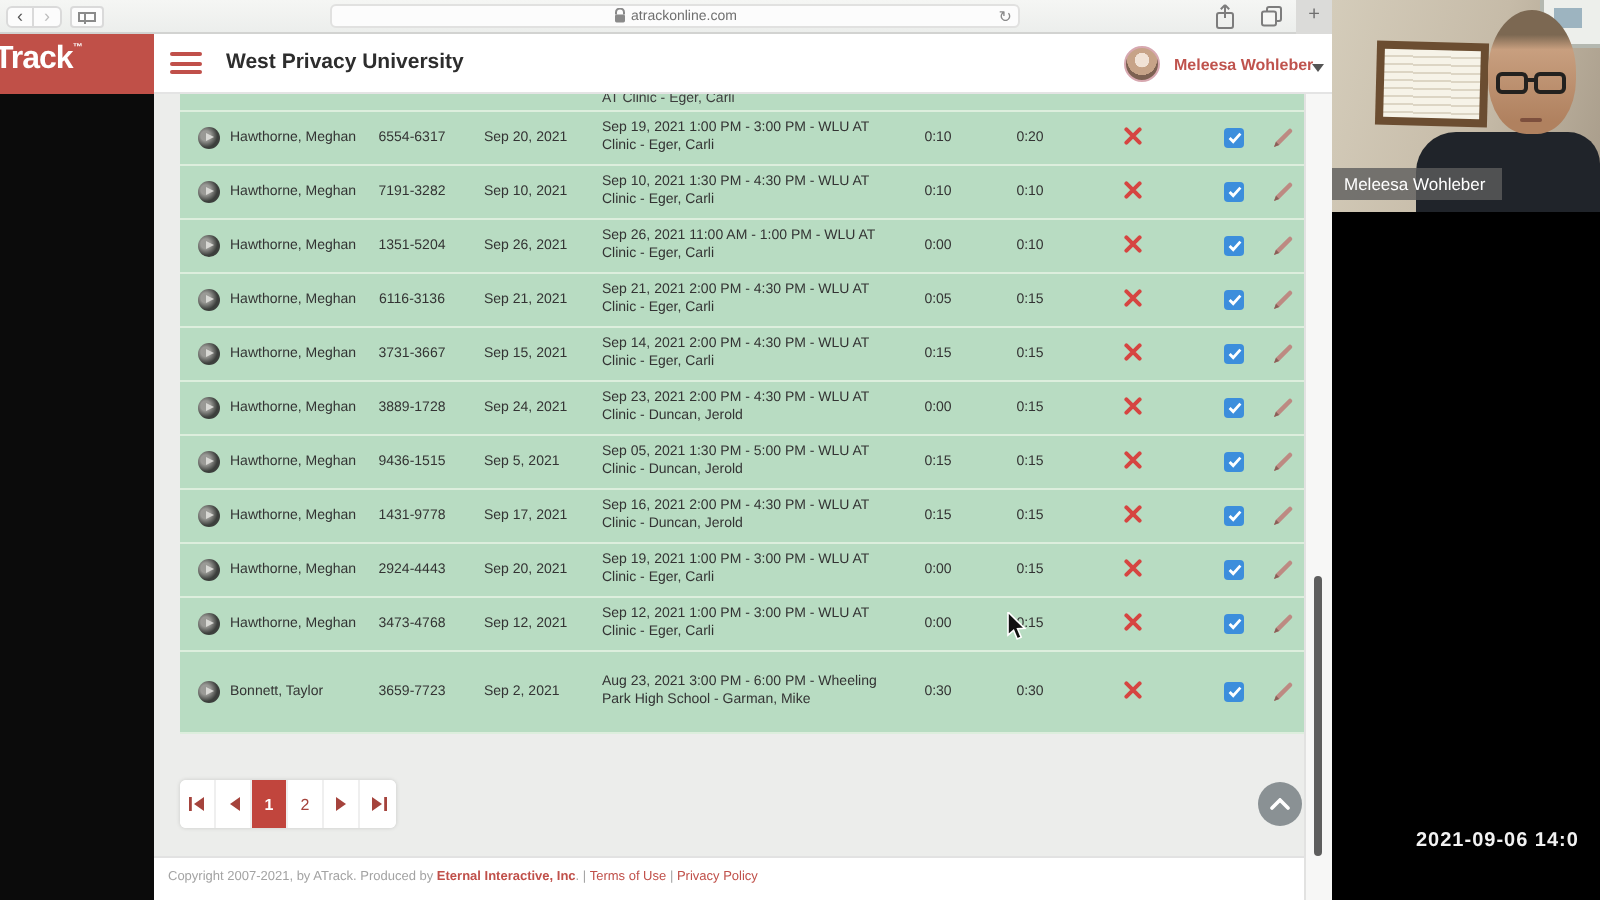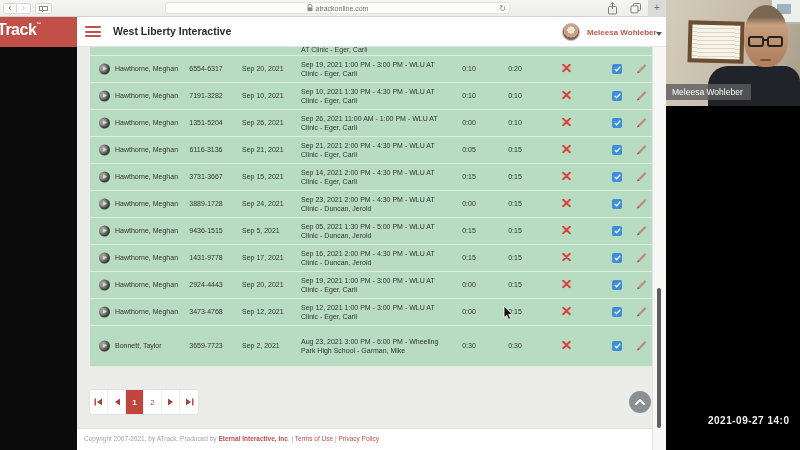--- a/index.html
+++ b/index.html
@@ -148,21 +148,21 @@
 
   <div class="appheader">
     <div class="logo">
       <span class="word"><span>Track</span><span class="tm">™</span></span>
     </div>
     <div class="burger">
         <b></b>
         <b></b>
         <b></b>
       </div>
-    <div class="apptitle">West Liberty Interactive</div>
+    <div class="apptitle">West Privacy University</div>
     <div class="avatar"></div>
     <span class="uname">Meleesa Wohleber</span>
     <span class="caret"></span>
   </div>
 
   <div class="sidebar"></div>
   <div class="contentbg"></div>
 
   <div class="table">
     <div class="partialrow">
@@ -535,19 +535,19 @@
       <div class="torso"></div>
       <div class="head"></div>
       <div class="glasses">
           <b class="l"></b>
           <b class="r"></b>
         </div>
       <div class="mouth"></div>
       <div class="namelabel">Meleesa Wohleber</div>
     </div>
   </div>
-  <div class="timestamp">2021-09-27 14:0</div>
+  <div class="timestamp">2021-09-06 14:0</div>
 
   <svg class="cursor" width="11" height="15" viewBox="0 0 11 15">
     <path d="M1 0 L1 11.5 L3.8 9.2 L5.6 13.5 L7.6 12.6 L5.8 8.4 L9.4 8.2 Z" fill="#111" stroke="#fff" stroke-width="0.8"></path>
   </svg>
 
 </div>
 
 </body></html>

